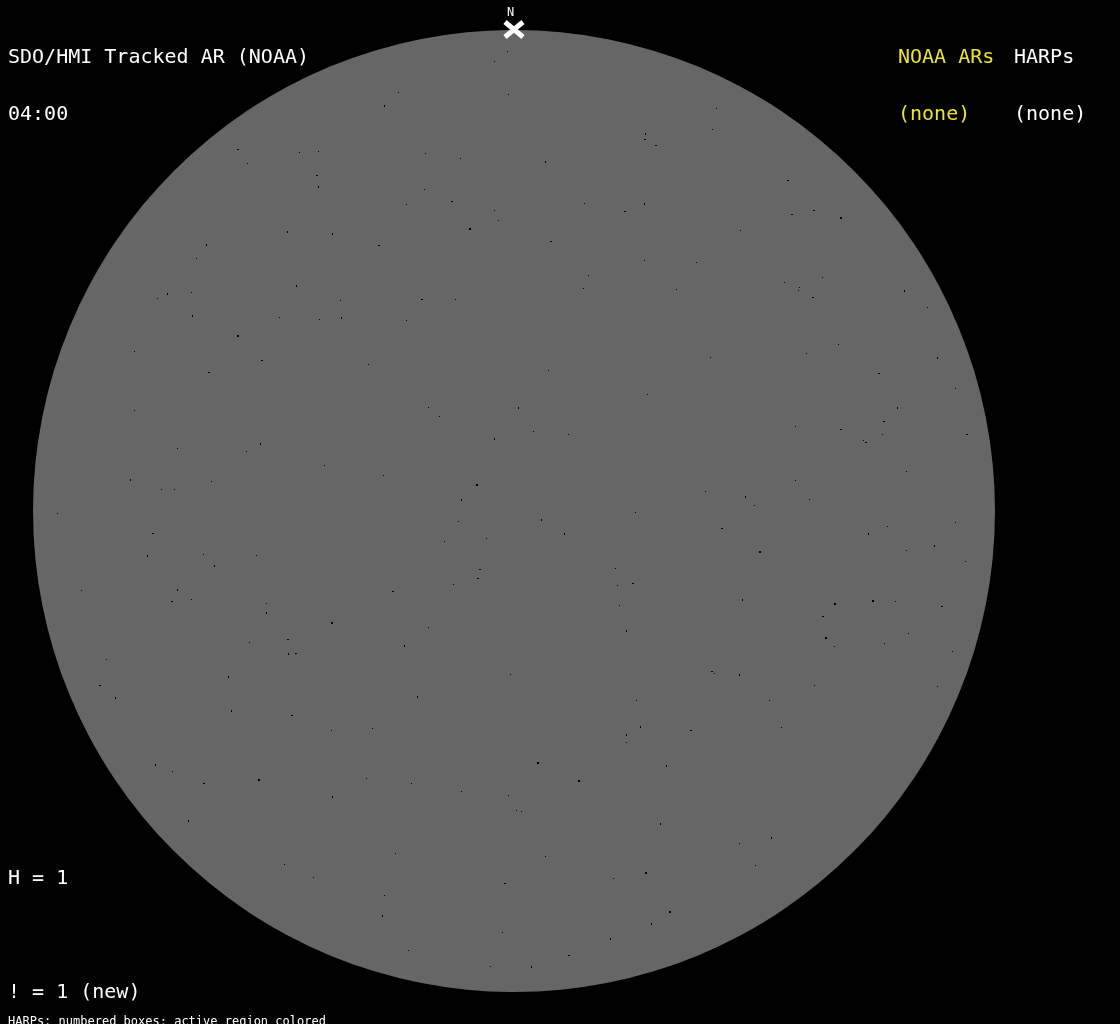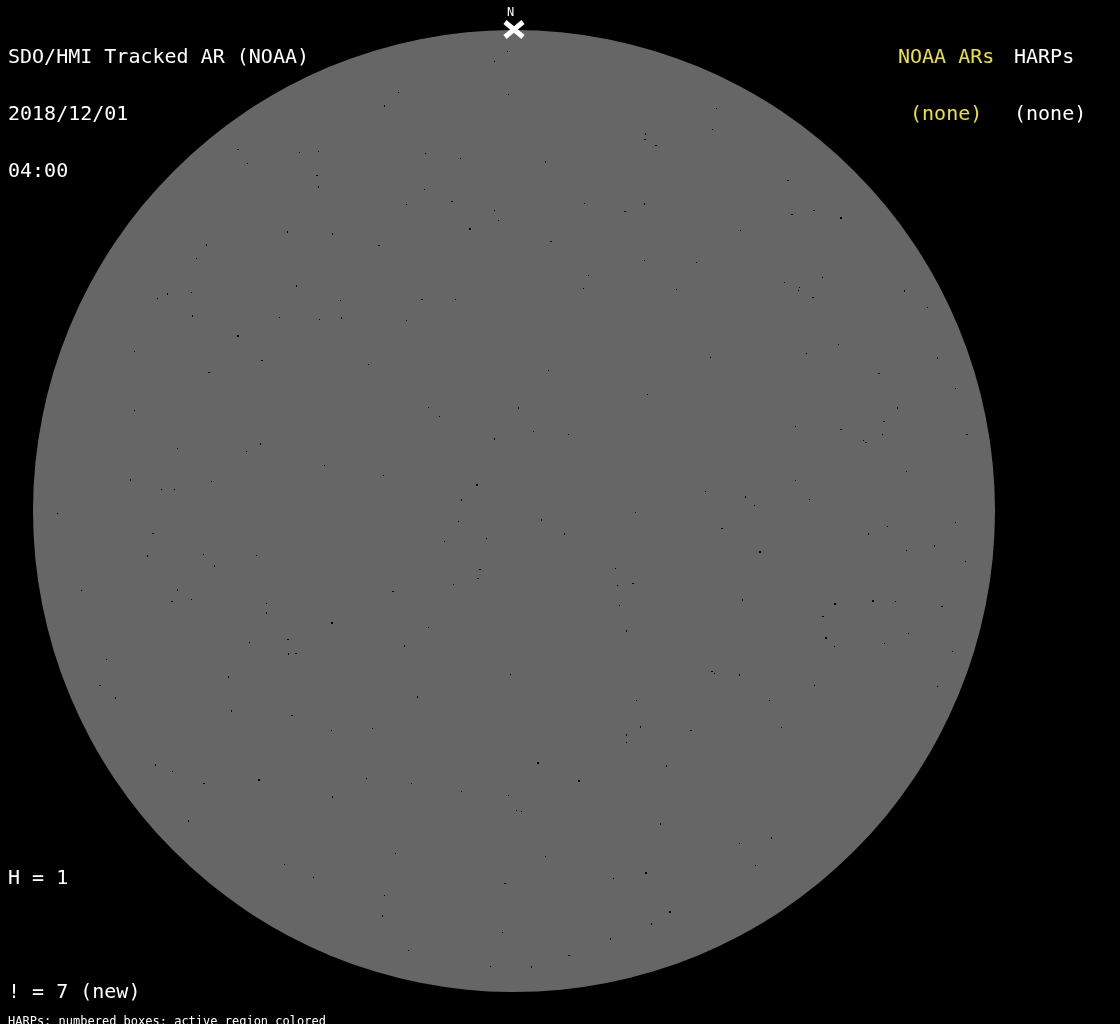--- a/index.html
+++ b/index.html
@@ -20,21 +20,21 @@
     position: absolute;
     left: 33px; top: 30px;
     width: 962px; height: 962px;
     border-radius: 50%;
     background: var(--disk-color, #666666);
     overflow: hidden;
   }
   .speck { position: absolute; background: var(--speck-color, #000000); }
 
   #timestamp-block { left: 8px; top: 9px; }
-  #noaa-block   { left: 898px; top: 9px; color: var(--accent-yellow, #ebe330); text-align: center; }
+  #noaa-block   { left: 898px; top: 9px; color: var(--accent-yellow, #ebe330); }
   #harps-block  { left: 1014px; top: 9px; color: #ffffff; }
 
   #north-label { left: 507px; top: 5px; font-size: 12px; line-height: 14px; }
   #north-cross { left: 502px; top: 20px; width: 24px; height: 19px; }
 
   #legend-block { left: 8px; top: 830px; }
   .legend-line { min-height: 19px; }
   .legend-spacer { height: 19px; }
 
   #footer-block { left: 8px; top: 991px; }
@@ -260,21 +260,20 @@
     <div class="speck" style="left: 758px; top: 184px; width: 2px; height: 1px;"></div>
     <div class="speck" style="left: 24px; top: 483px; width: 1px; height: 1px;"></div>
     <div class="speck" style="left: 461px; top: 408px; width: 1px; height: 2px;"></div>
     <div class="speck" style="left: 612px; top: 103px; width: 1px; height: 2px;"></div>
     <div class="speck" style="left: 762px; top: 396px; width: 1px; height: 1px;"></div>
     <div class="speck" style="left: 535px; top: 404px; width: 1px; height: 1px;"></div>
   </div>
 
 <div id="timestamp-block" class="abs mono-lg">
   <div>SDO/HMI Tracked AR (NOAA)</div>
-  <div>2018/12/01</div>
   <div>04:00</div>
 </div>
 
 <div id="noaa-block" class="abs mono-lg">
   <div>NOAA ARs</div>
   <div>(none)</div>
 </div>
 <div id="harps-block" class="abs mono-lg">
   <div>HARPs</div>
   <div>(none)</div>
@@ -282,21 +281,21 @@
 
 <div id="north-label" class="abs">N</div>
 <svg id="north-cross" class="abs" viewBox="0 0 24 19" xmlns="http://www.w3.org/2000/svg">
   <line x1="3" y1="2" x2="21" y2="17" stroke="#ffffff" stroke-width="5"></line>
   <line x1="21" y1="2" x2="3" y2="17" stroke="#ffffff" stroke-width="5"></line>
 </svg>
 
 <div id="legend-block" class="abs mono-lg">
   <div class="legend-line">H = 1</div>
   <div class="legend-spacer"></div>
-  <div class="legend-line">! = 7 (new)</div>
+  <div class="legend-line">! = 1 (new)</div>
   
   
   
   
   
 </div>
 
 <div id="footer-block" class="abs mono-sm">
   <div>HARPs: numbered boxes; active region colored</div>
   

